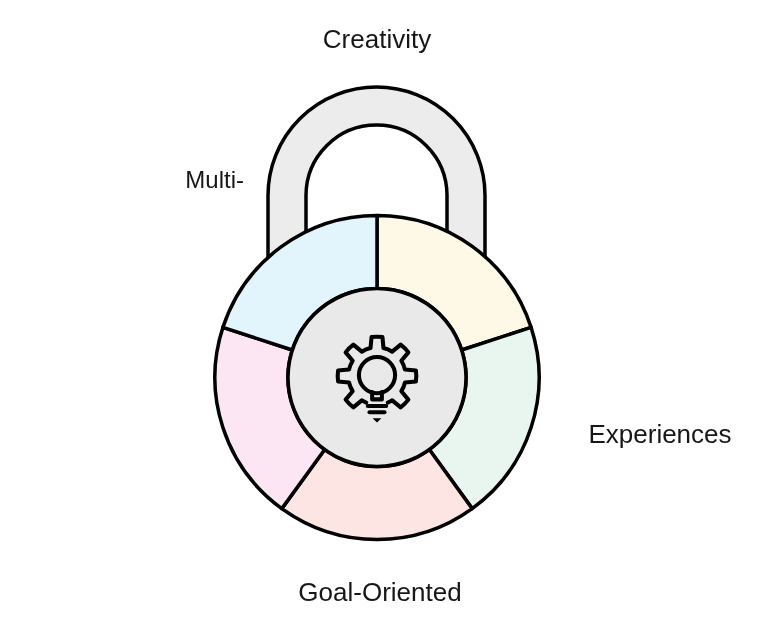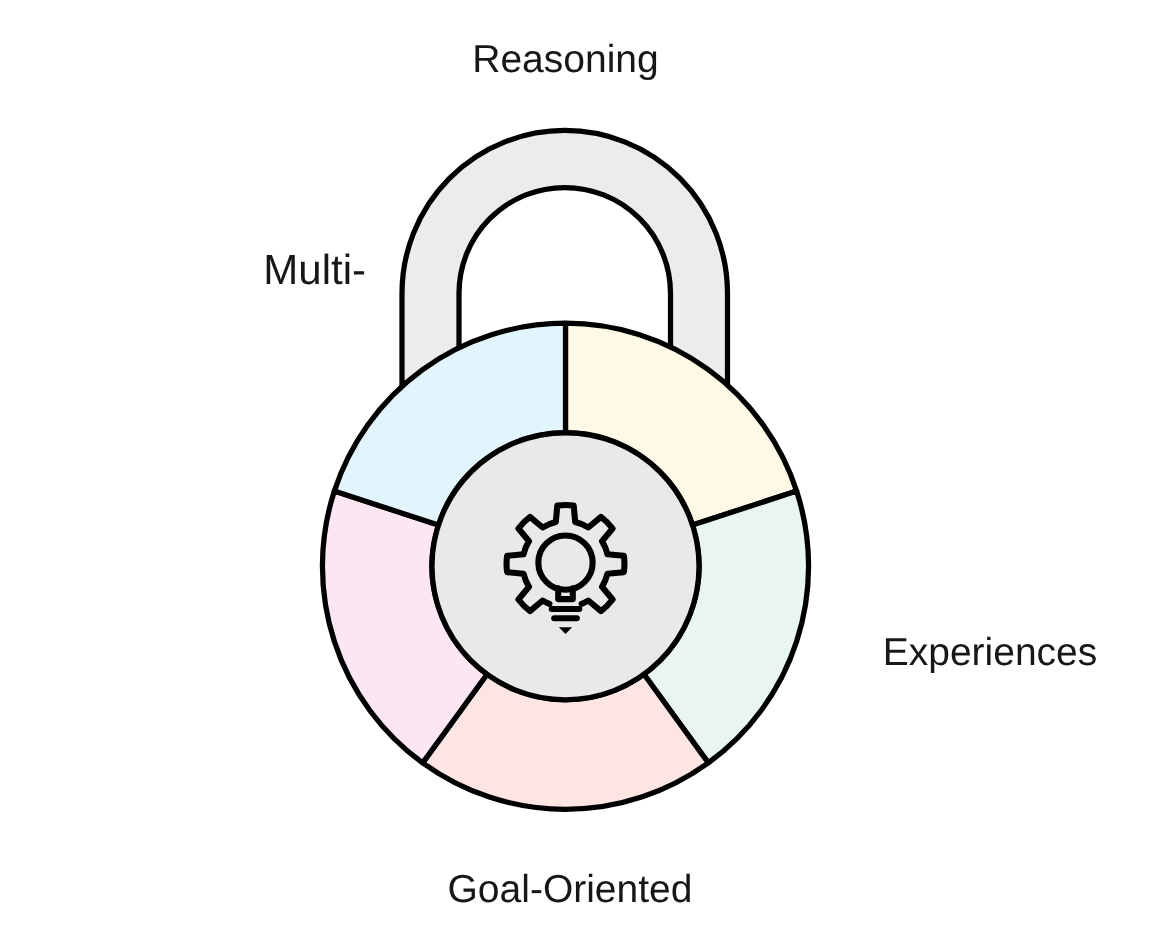--- a/index.html
+++ b/index.html
@@ -15,21 +15,21 @@
   .lbl {
     position: absolute;
     font-size: 26px;
     line-height: 32px;
     color: #171717;
     white-space: nowrap;
     transform: translate(-50%, -50%);
   }
   .lbl-multi {
     position: absolute;
-    font-size: 28px;
+    font-size: 24px;
     line-height: 32px;
     color: #171717;
     text-align: right;
     white-space: nowrap;
     right: 530px;
     top: 164px;
   }
 </style>
 </head>
 <body>
@@ -68,21 +68,21 @@
         L 95.54,78.78 A 44.5,44.5 0 0 1 86.78,87.54 L 77.22,79.56
         A 32.5,32.5 0 0 1 72.17,82.13"></path>
       <circle cx="60" cy="51" r="20.5"></circle>
       <path d="M 54.5,70.3 L 54.5,78.5 L 65.5,78.5 L 65.5,70.3"></path>
       <path d="M 49.6,86 L 70.4,86"></path>
       <path d="M 51.5,93 L 68.5,93"></path>
       <path d="M 55,99.8 L 65,99.8 L 60,104.8 Z" fill="#000000" stroke="none"></path>
     </g>
   </svg>
 
-  <div class="lbl" style="left:377px; top:39px;">Reasoning</div>
+  <div class="lbl" style="left:377px; top:39px;">Creativity</div>
 
   <div class="lbl-multi">
     <div>Multi-</div>
   </div>
 
 
 
   <div class="lbl" style="left:660px; top:434px;">Experiences</div>
 
   <div class="lbl" style="left:380px; top:592px;">Goal-Oriented</div>

